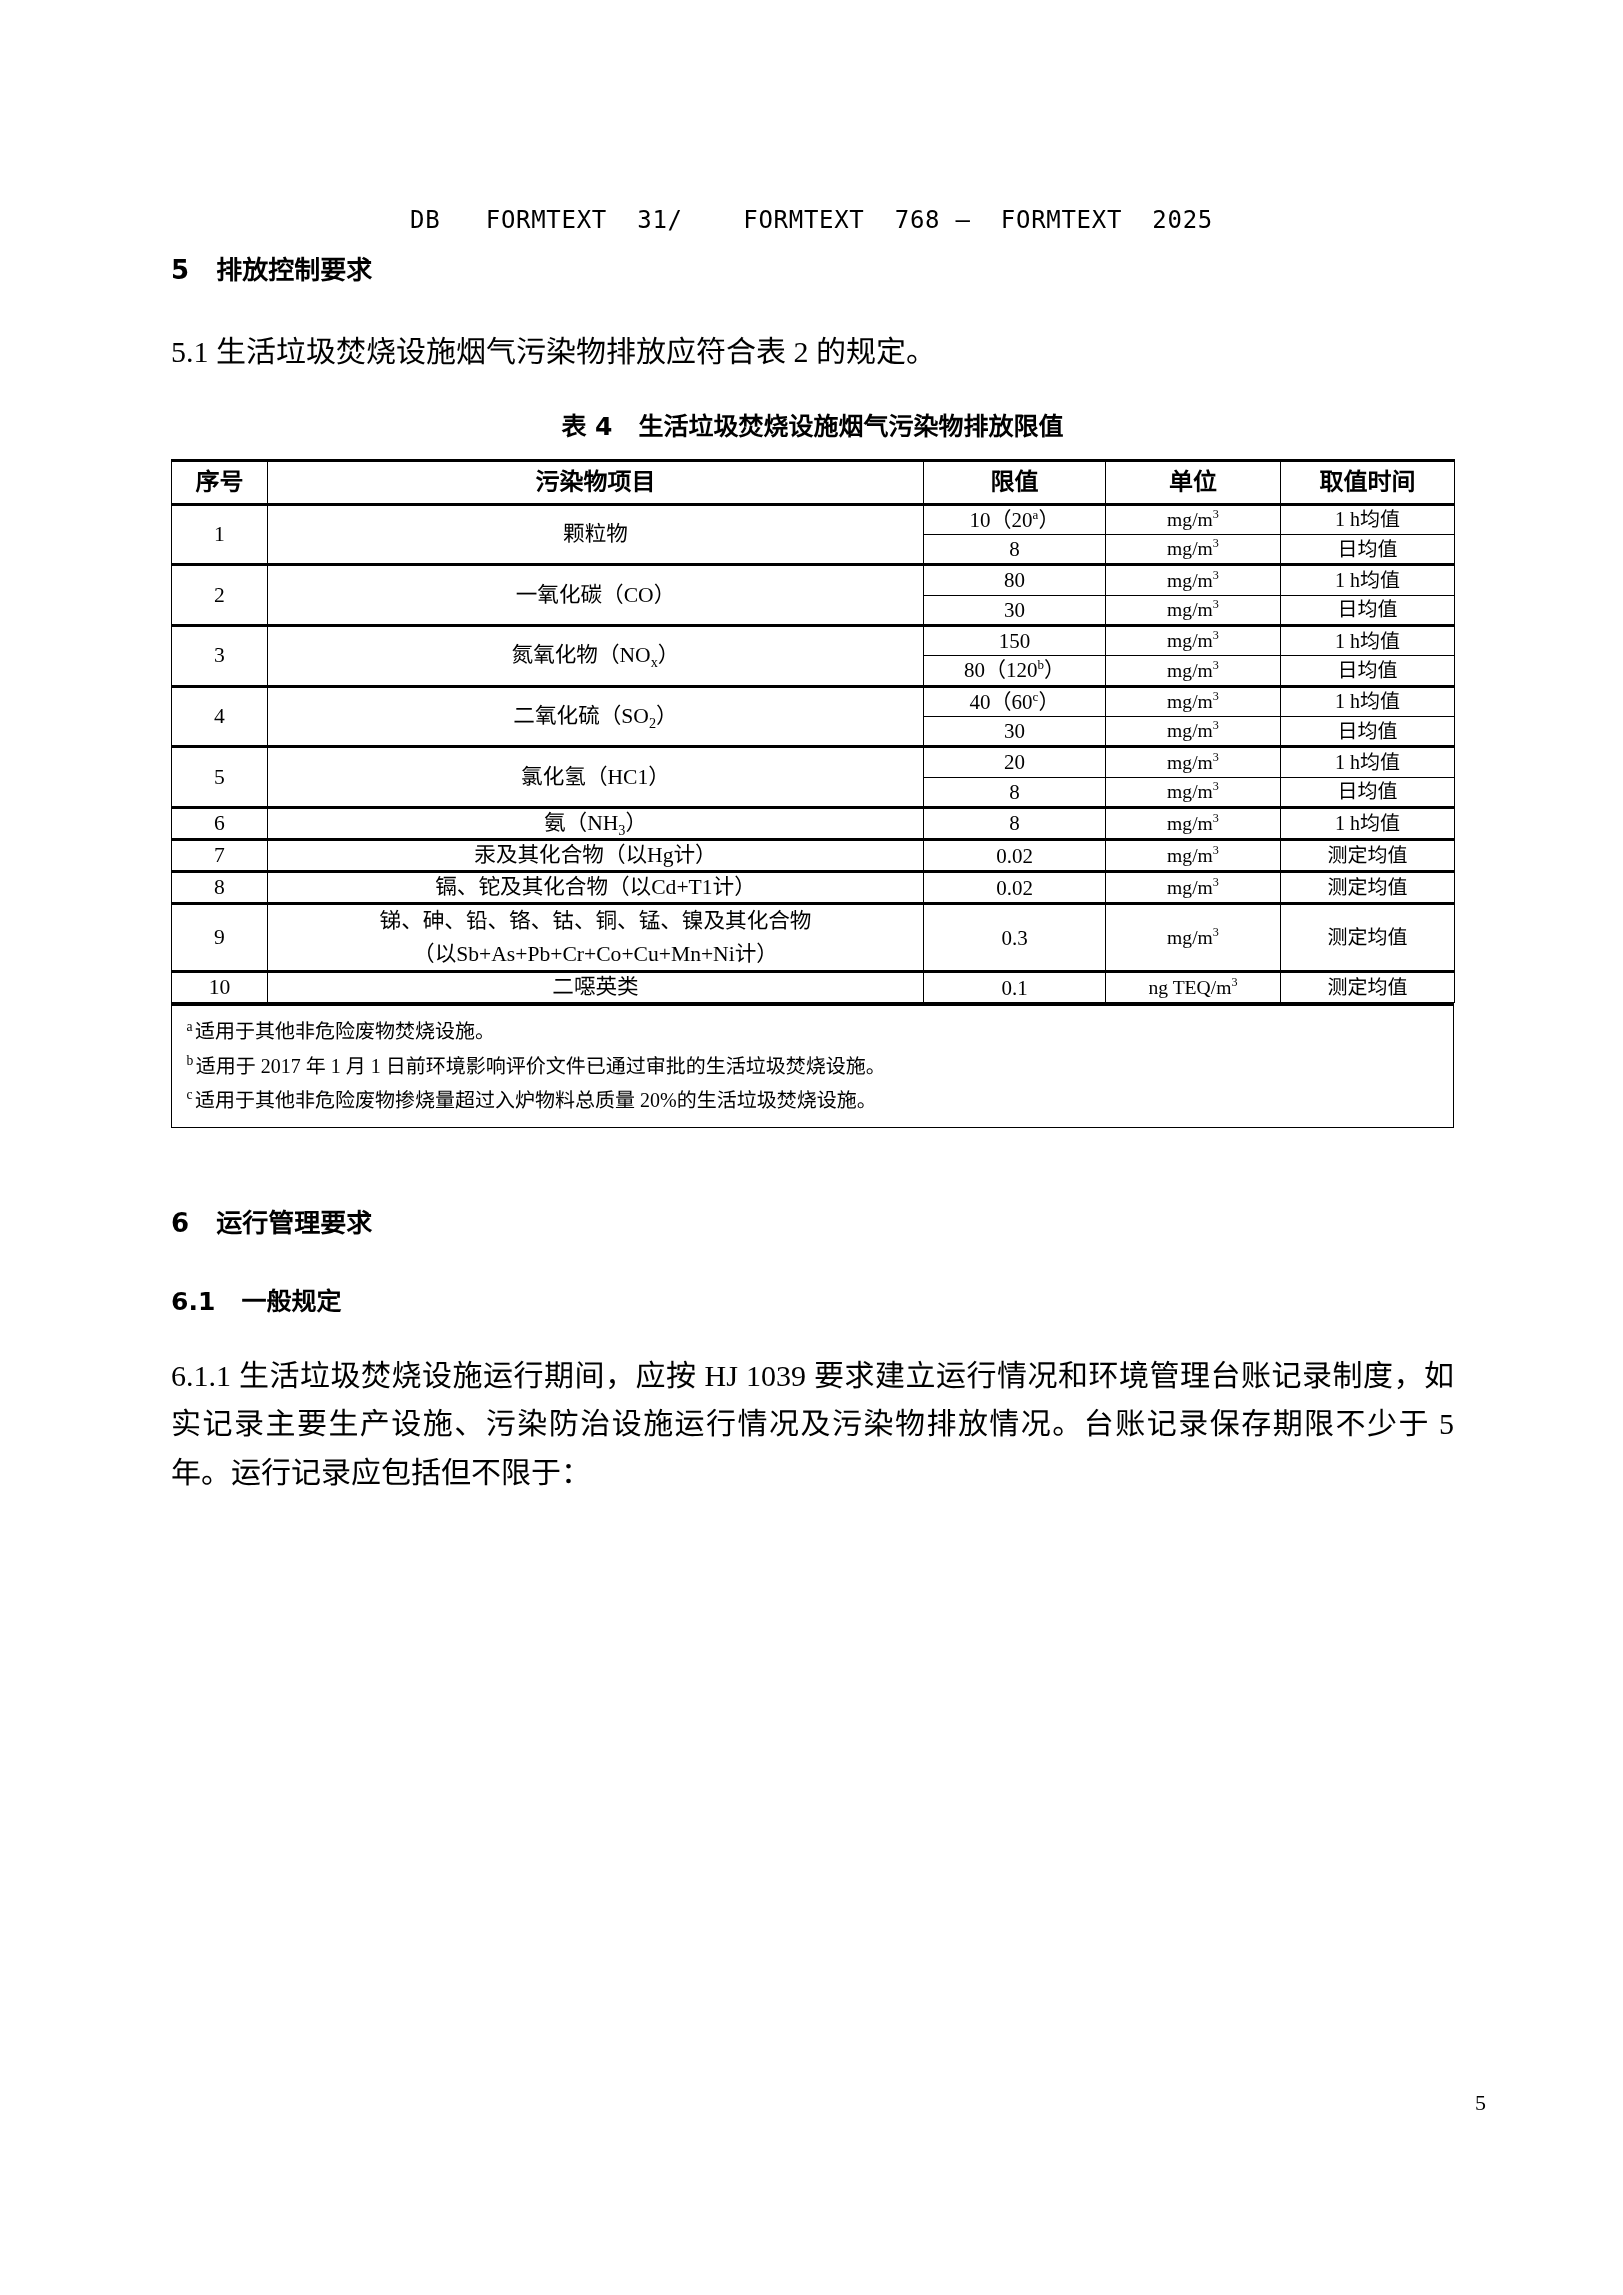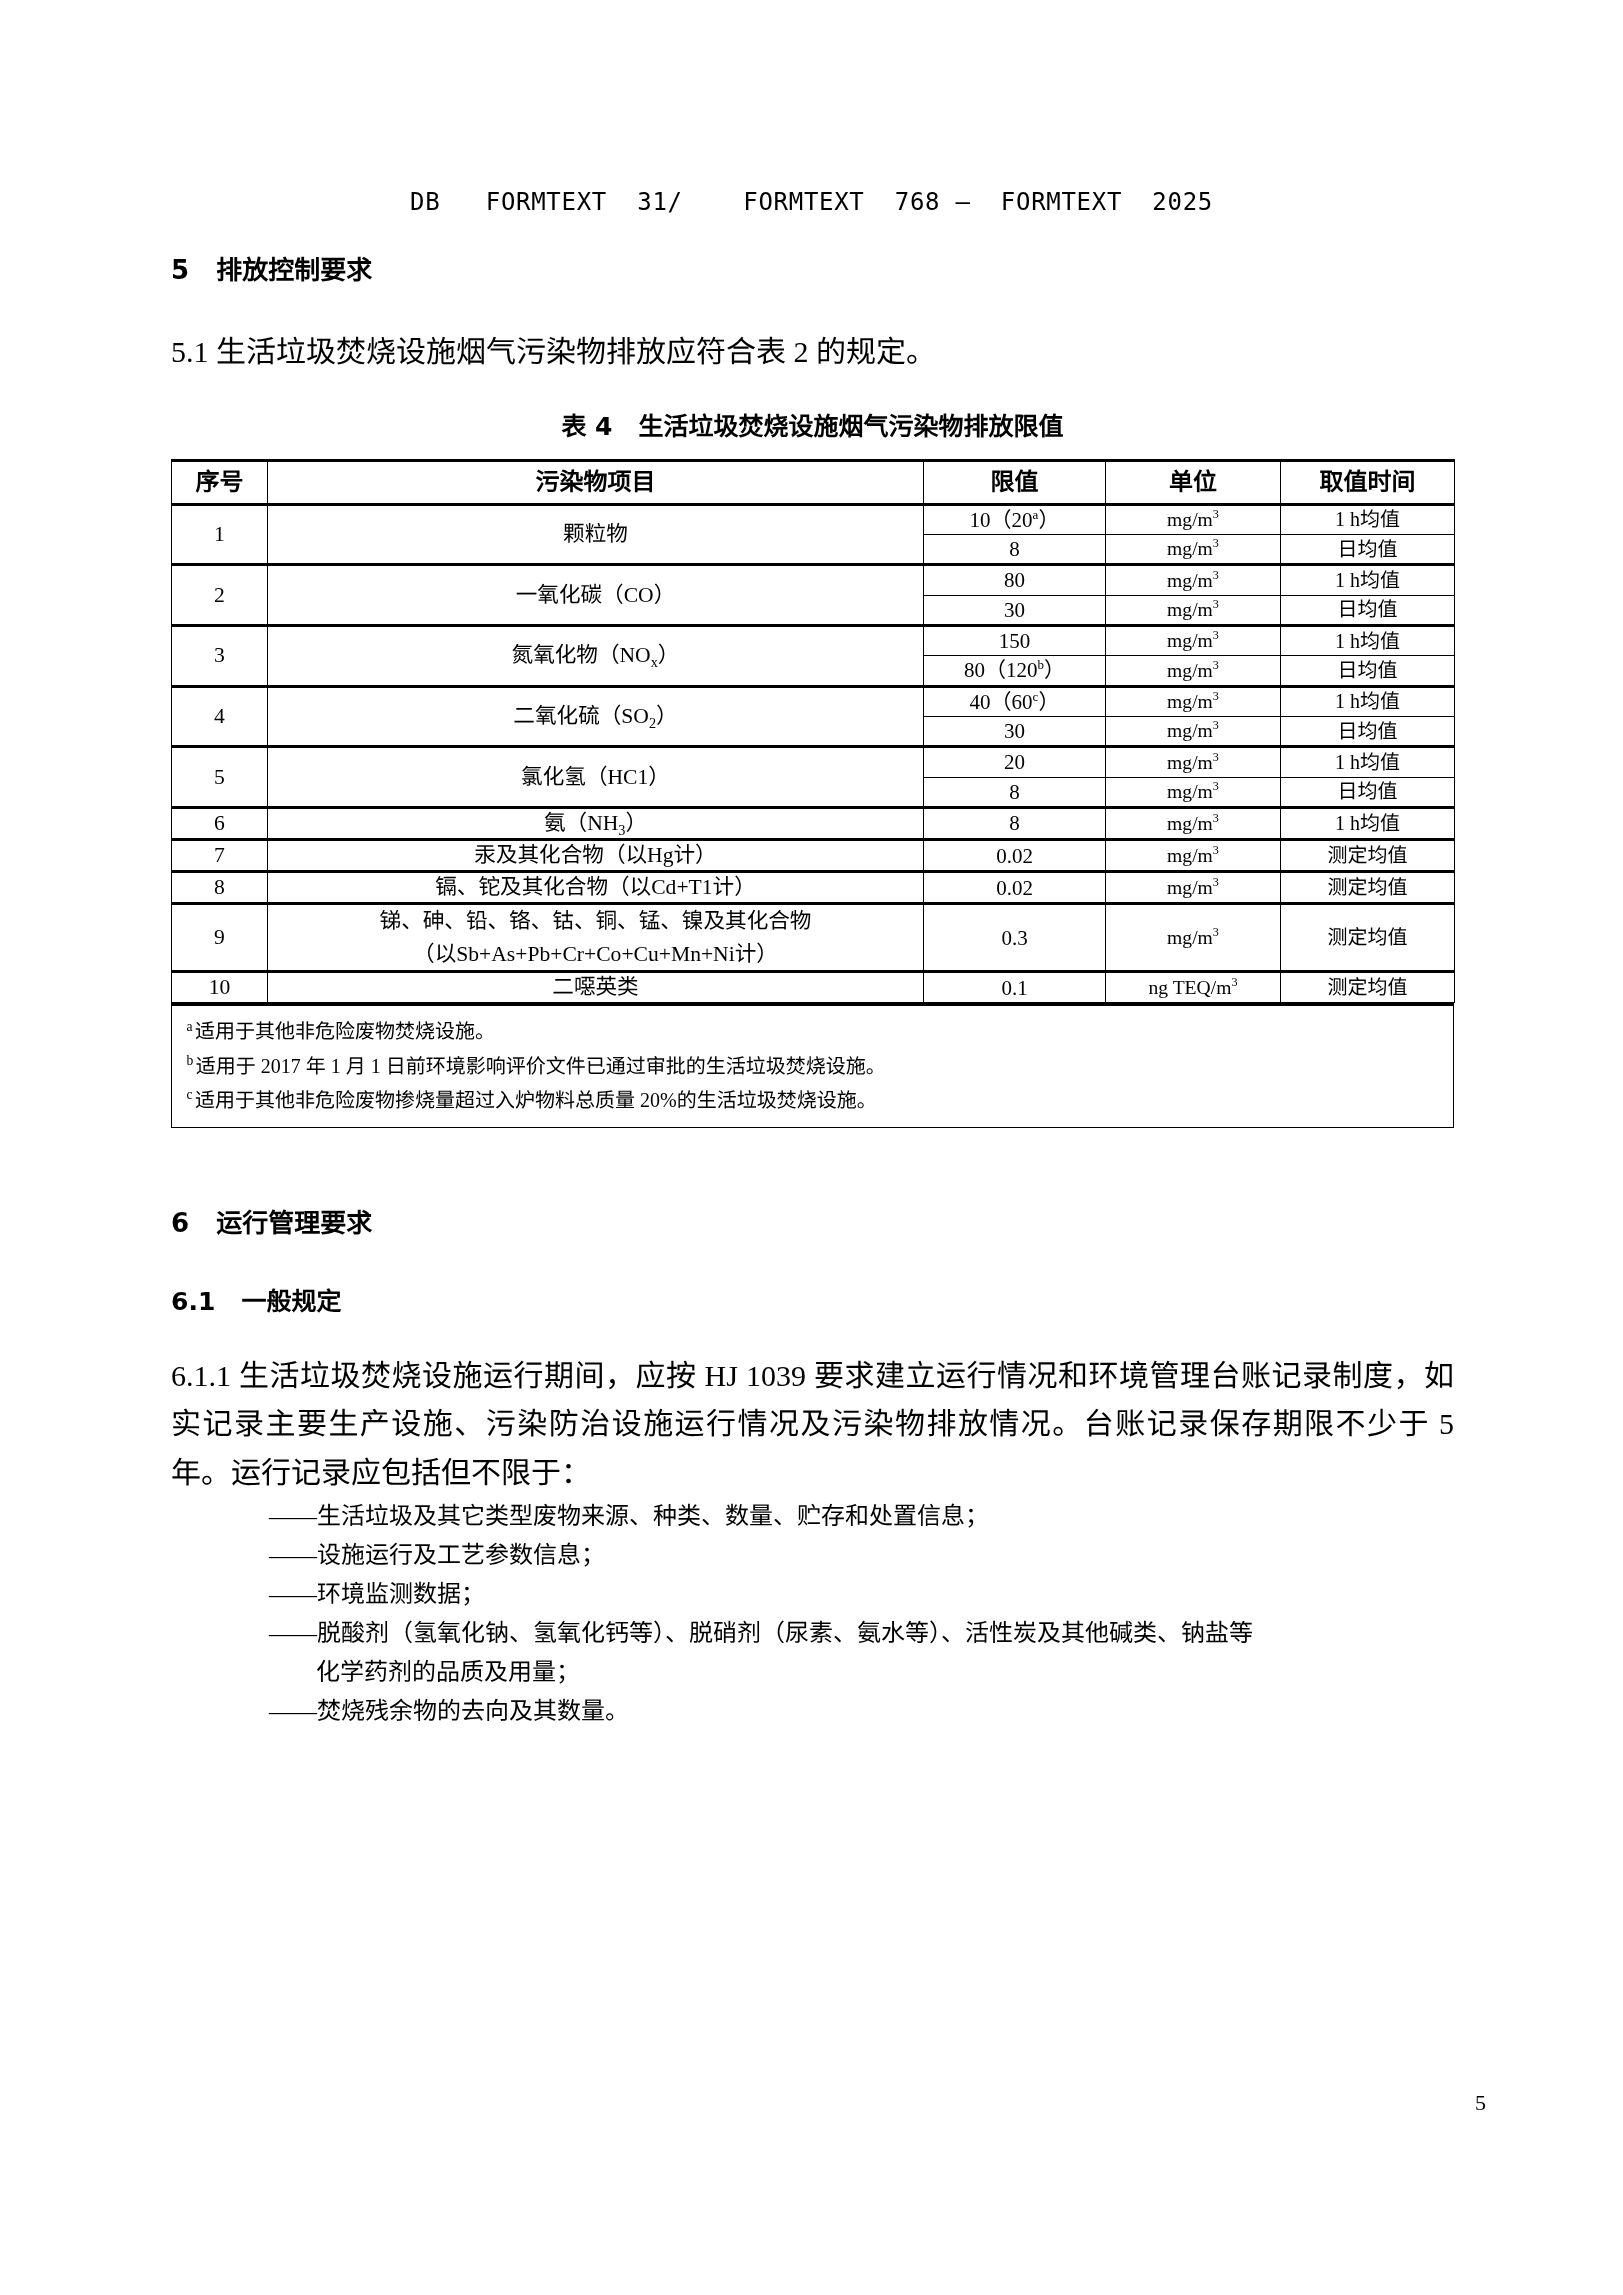--- a/index.html
+++ b/index.html
@@ -18,21 +18,21 @@
     height: 2295px;
     background: #ffffff;
     box-sizing: border-box;
     padding: 0;
     overflow: hidden;
   }
 
   
   .doc-header {
     position: absolute;
-    top: 188px;
+    top: 206px;
     left: 0;
     width: 1623px;
     text-align: center;
     font-family: "DejaVu Sans Mono", "Liberation Mono", monospace;
     font-size: 24px;
     letter-spacing: 0.7px;
     white-space: pre;
   }
 
   
@@ -346,27 +346,20 @@
     <div class="h1">6   运行管理要求</div>
 
     <div class="sp-64"></div>
 
     <div class="h2">6.1   一般规定</div>
 
     <div class="sp-54"></div>
 
     <p class="para">6.1.1    生活垃圾焚烧设施运行期间，应按 HJ 1039 要求建立运行情况和环境管理台账记录制度，如实记录主要生产设施、污染防治设施运行情况及污染物排放情况。台账记录保存期限不少于 5 年。运行记录应包括但不限于：</p>
 
-    <div id="list-host">
-        <p class="dash-item">——生活垃圾及其它类型废物来源、种类、数量、贮存和处置信息；</p>
-        <p class="dash-item">——设施运行及工艺参数信息；</p>
-        <p class="dash-item">——环境监测数据；</p>
-        <p class="dash-item">——脱酸剂（氢氧化钠、氢氧化钙等）、脱硝剂（尿素、氨水等）、活性炭及其他碱类、钠盐等<span class="cont">化学药剂的品质及用量；</span></p>
-        <p class="dash-item">——焚烧残余物的去向及其数量。</p>
-      </div>
 
 
   </div>
 
   <div class="page-num">5</div>
 
 </div>
 
 
 </body></html>

